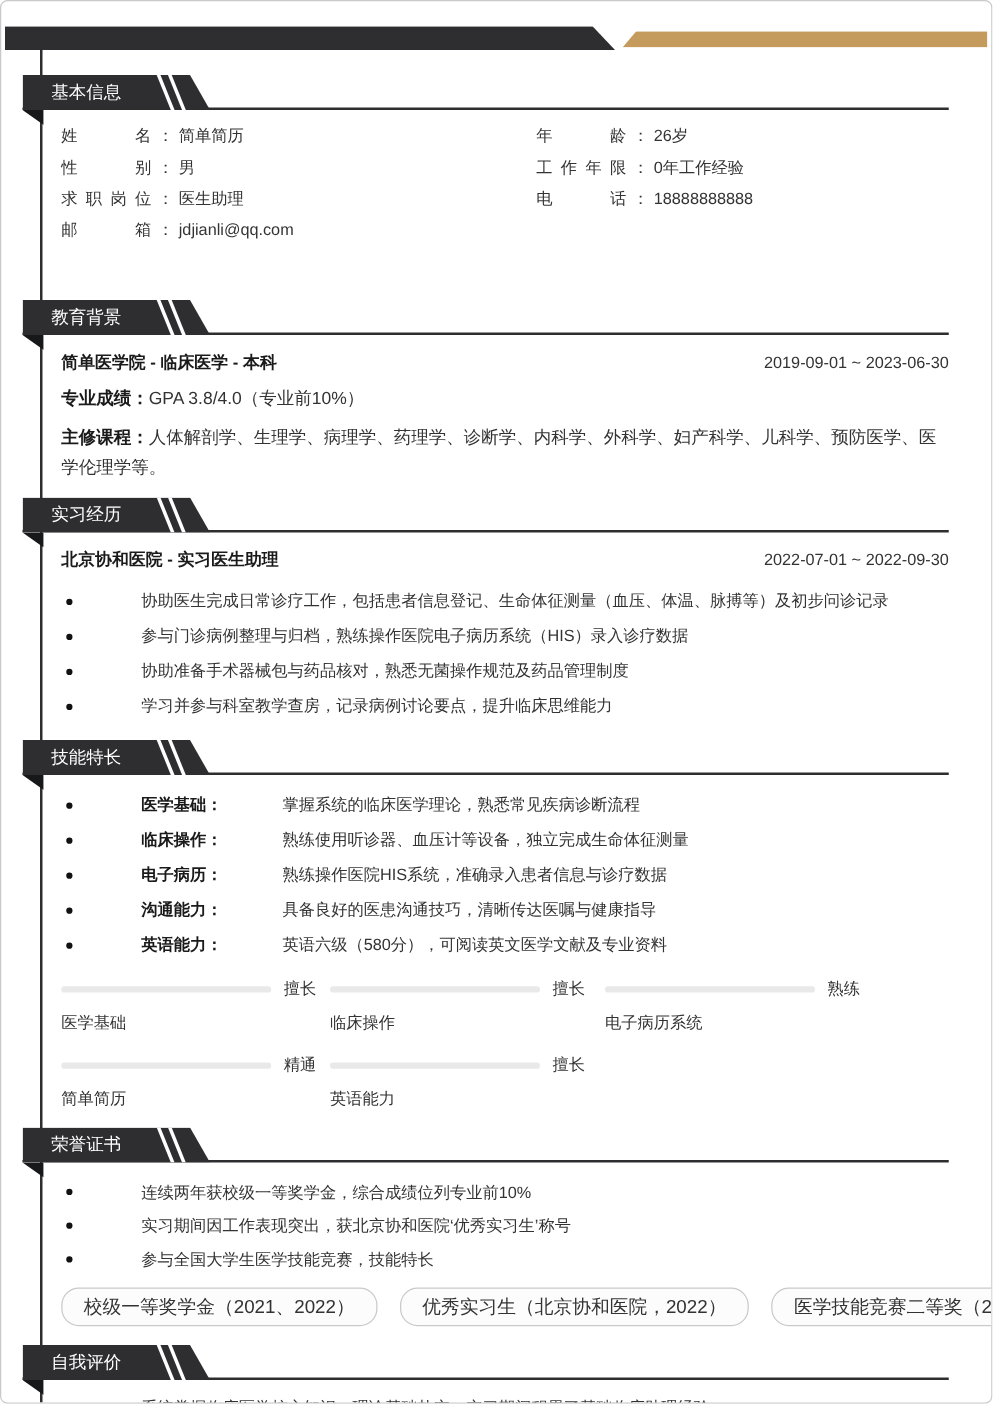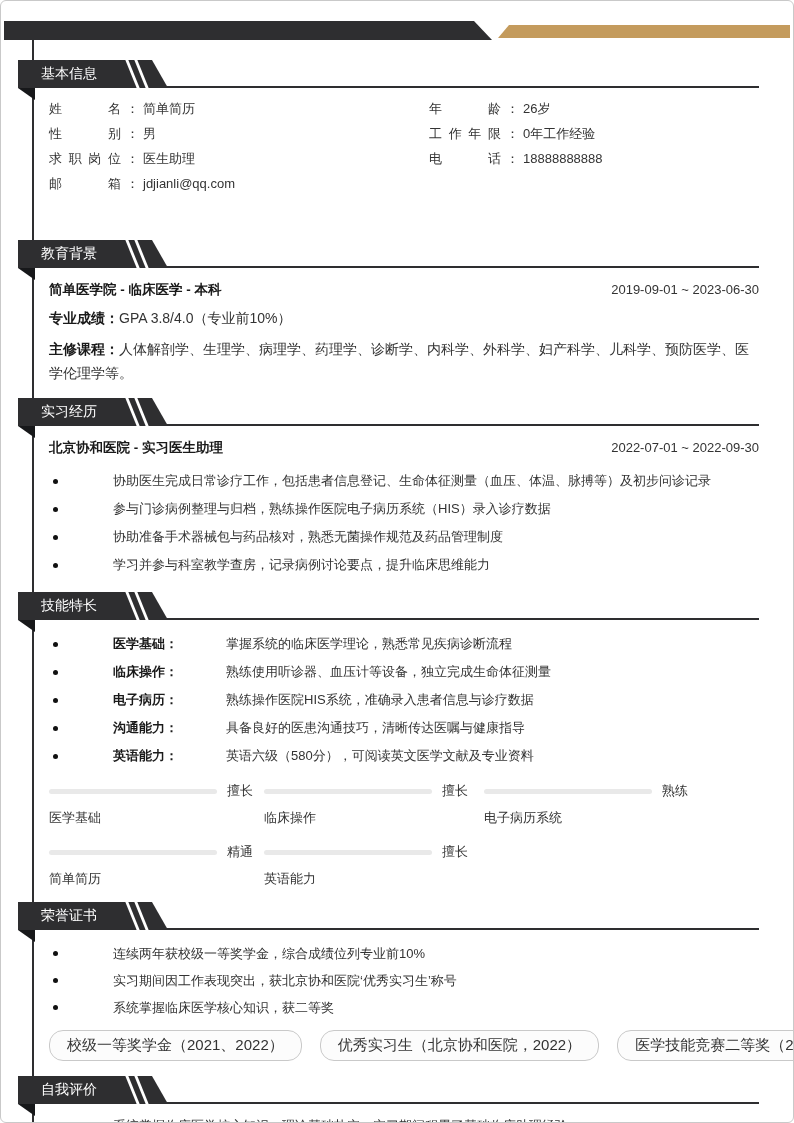--- a/index.html
+++ b/index.html
@@ -302,21 +302,21 @@
         <li>
             <span class="dot"></span>
             <span>连续两年获校级一等奖学金，综合成绩位列专业前10%</span>
           </li>
         <li>
             <span class="dot"></span>
             <span>实习期间因工作表现突出，获北京协和医院‘优秀实习生’称号</span>
           </li>
         <li>
             <span class="dot"></span>
-            <span>系统掌握临床医学核心知识，获二等奖</span>
+            <span>参与全国大学生医学技能竞赛，技能特长</span>
           </li>
       </ul>
     </div>
     <div class="badges">
       <span class="badge">校级一等奖学金（2021、2022）</span>
       <span class="badge">优秀实习生（北京协和医院，2022）</span>
       <span class="badge">医学技能竞赛二等奖（2022）</span>
     </div>
   </div>
 

